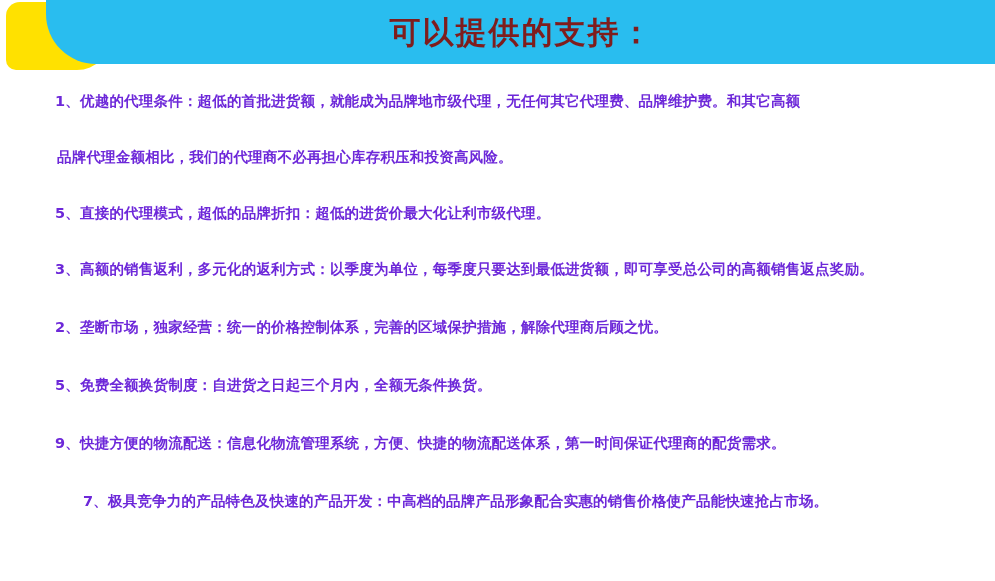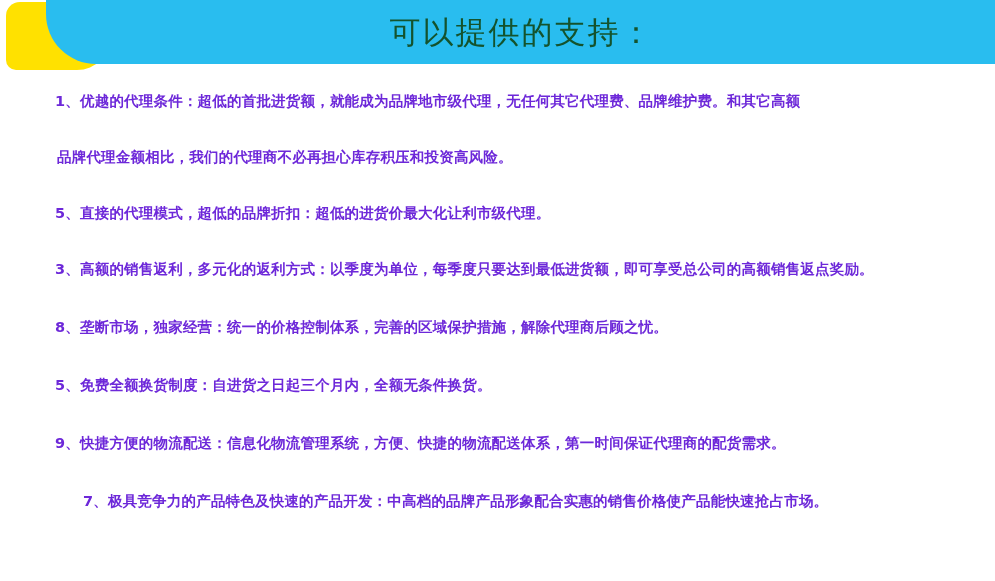--- a/index.html
+++ b/index.html
@@ -44,23 +44,23 @@
     border-radius: 0 0 0 50px;
   }
   .header-title {
     position: absolute;
     left: 0;
     top: 0;
     width: 949px;
     height: 77px;
     line-height: 64px;
     text-align: center;
-    color: #14532d;
+    color: #7f1d1d;
     font-size: 31px;
-    font-weight: normal;
+    font-weight: bold;
     font-family: "DejaVu Sans", "Liberation Sans", sans-serif;
     letter-spacing: 2px;
     text-indent: 2px;
   }
   
   .content {
     position: absolute;
     left: 0;
     top: 72px;
     width: 995px;
@@ -95,19 +95,19 @@
     <div class="header-blue">
       <div class="header-title">可以提供的支持：</div>
     </div>
   </div>
 
   <div class="content">
     <div class="item row-1">1、优越的代理条件：超低的首批进货额，就能成为品牌地市级代理，无任何其它代理费、品牌维护费。和其它高额</div>
     <div class="item row-1b">品牌代理金额相比，我们的代理商不必再担心库存积压和投资高风险。</div>
     <div class="item row-2">5、直接的代理模式，超低的品牌折扣：超低的进货价最大化让利市级代理。</div>
     <div class="item row-3">3、高额的销售返利，多元化的返利方式：以季度为单位，每季度只要达到最低进货额，即可享受总公司的高额销售返点奖励。</div>
-    <div class="item row-4">8、垄断市场，独家经营：统一的价格控制体系，完善的区域保护措施，解除代理商后顾之忧。</div>
+    <div class="item row-4">2、垄断市场，独家经营：统一的价格控制体系，完善的区域保护措施，解除代理商后顾之忧。</div>
     <div class="item row-5">5、免费全额换货制度：自进货之日起三个月内，全额无条件换货。</div>
     <div class="item row-6">9、快捷方便的物流配送：信息化物流管理系统，方便、快捷的物流配送体系，第一时间保证代理商的配货需求。</div>
     <div class="item row-7">7、极具竞争力的产品特色及快速的产品开发：中高档的品牌产品形象配合实惠的销售价格使产品能快速抢占市场。</div>
   </div>
 
 </div>
 
 </body></html>

